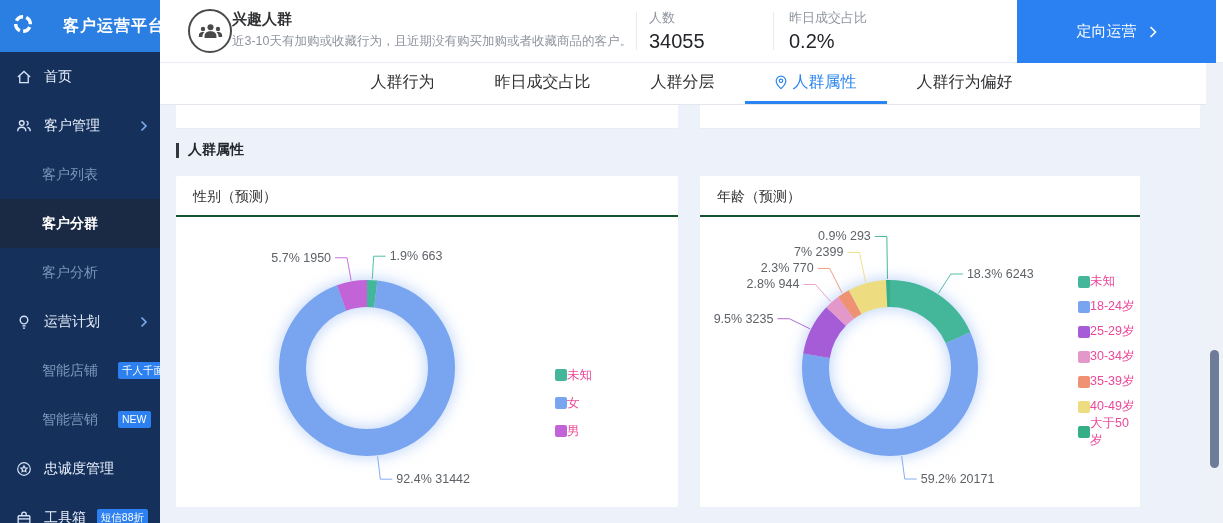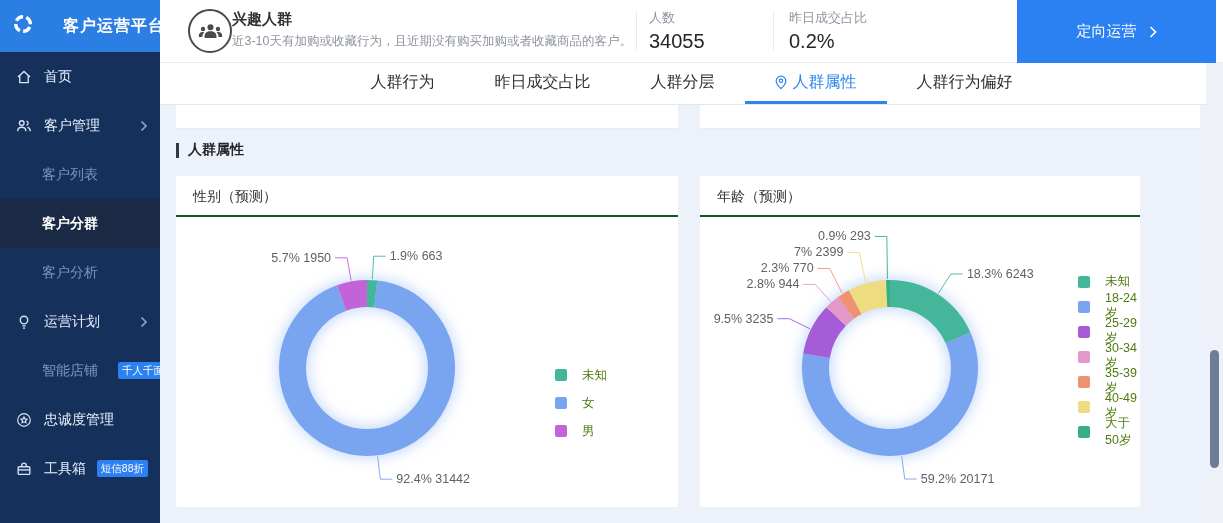--- a/index.html
+++ b/index.html
@@ -49,21 +49,21 @@
   .cards-row { display:flex; gap:22px; }
   .chart-card { background:#fff; height:331px; border-radius:2px; position:relative; }
   .chart-card.l { width:502px; } .chart-card.r { width:440px; }
   .card-head { height:41px; line-height:41px; padding:0 17px; font-size:14px; color:#303133; border-bottom:2px solid #14532d; }
   svg.donut { position:absolute; left:0; top:41px; }
   .ring { filter:drop-shadow(0 0 8px rgba(121,165,240,.55)); }
   .callout { font-size:12.5px; fill:#5e6267; }
   .legend { position:absolute; }
   #legend-gender { left:379px; top:185px; }
   #legend-age { left:378px; top:93px; }
-  .legend-row { display:flex; align-items:center; gap:15px; font-size:12.5px; color:#4d7c0f; cursor:pointer; }
+  .legend-row { display:flex; align-items:center; gap:0; font-size:12.5px; color:#ec4899; cursor:pointer; }
   #legend-gender .legend-row { height:28px; }
   #legend-age .legend-row { height:25px; }
   .swatch { width:12px; height:12px; border-radius:2px; flex-shrink:0; }
 
   .scroll-gutter { position:absolute; top:63px; right:0; width:17px; bottom:0; background:#eef1f8; }
   .scroll-thumb { position:absolute; top:287px; left:4px; width:9px; height:118px; background:#6e7c98; border-radius:5px; cursor:pointer; }
 </style>
 </head>
 <body>
 
@@ -123,20 +123,24 @@
         <span>运营计划</span>
         <span class="chev">
             <svg width="8" height="12" viewBox="0 0 8 12" fill="none" stroke="#7ea8e8" stroke-width="1.7">
               <path d="M1.5 1.5 L6 6 L1.5 10.5"></path>
             </svg>
           </span>
       </div>
       <div class="nav-item sub">
         <span>智能店铺</span>
         <span class="badge">千人千面</span>
+      </div>
+      <div class="nav-item sub">
+        <span>智能营销</span>
+        <span class="badge">NEW</span>
       </div>
       <div class="nav-item">
         <span class="ico">
             <svg width="18" height="18" viewBox="0 0 20 20" fill="none" stroke="#d7e4f7" stroke-width="1.3">
               <circle cx="10" cy="10" r="7"></circle>
               <path d="M10 6.6 l1.05 2.15 2.35 .34 -1.7 1.66 .4 2.35 L10 12 l-2.1 1.1 .4-2.35 -1.7-1.66 2.35-.34 Z"></path>
             </svg>
           </span>
         <span>忠诚度管理</span>
       </div>

